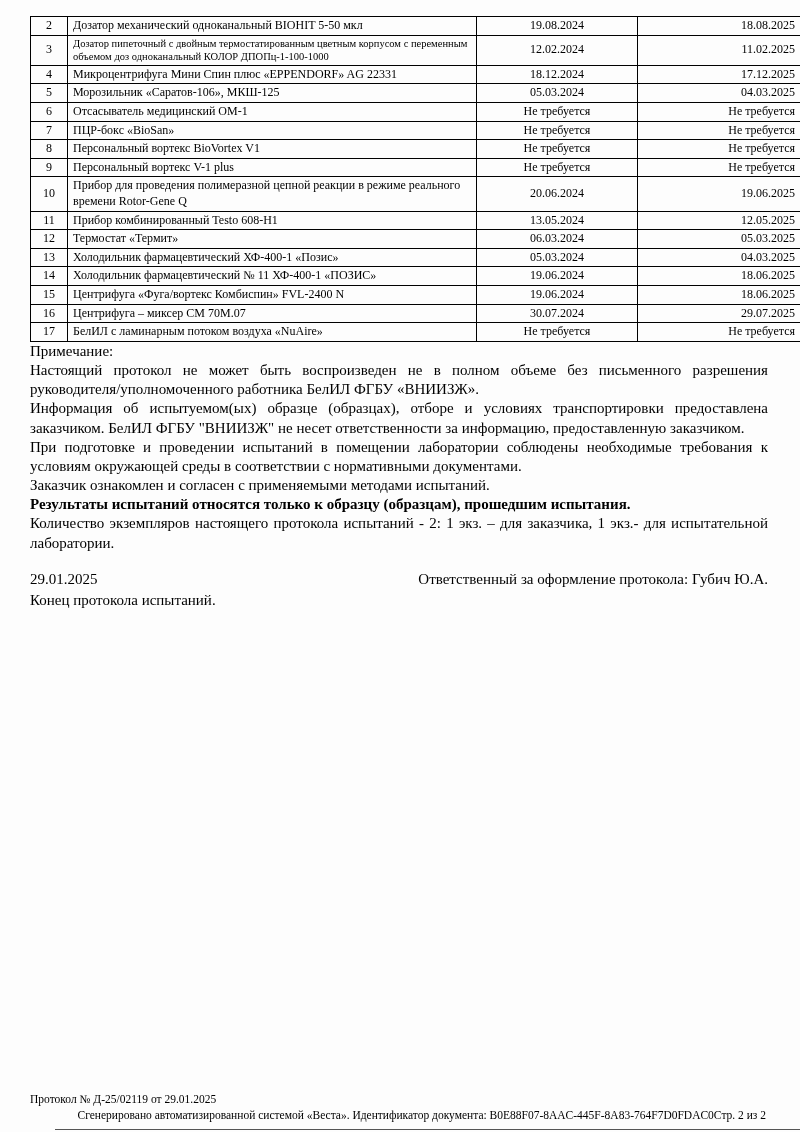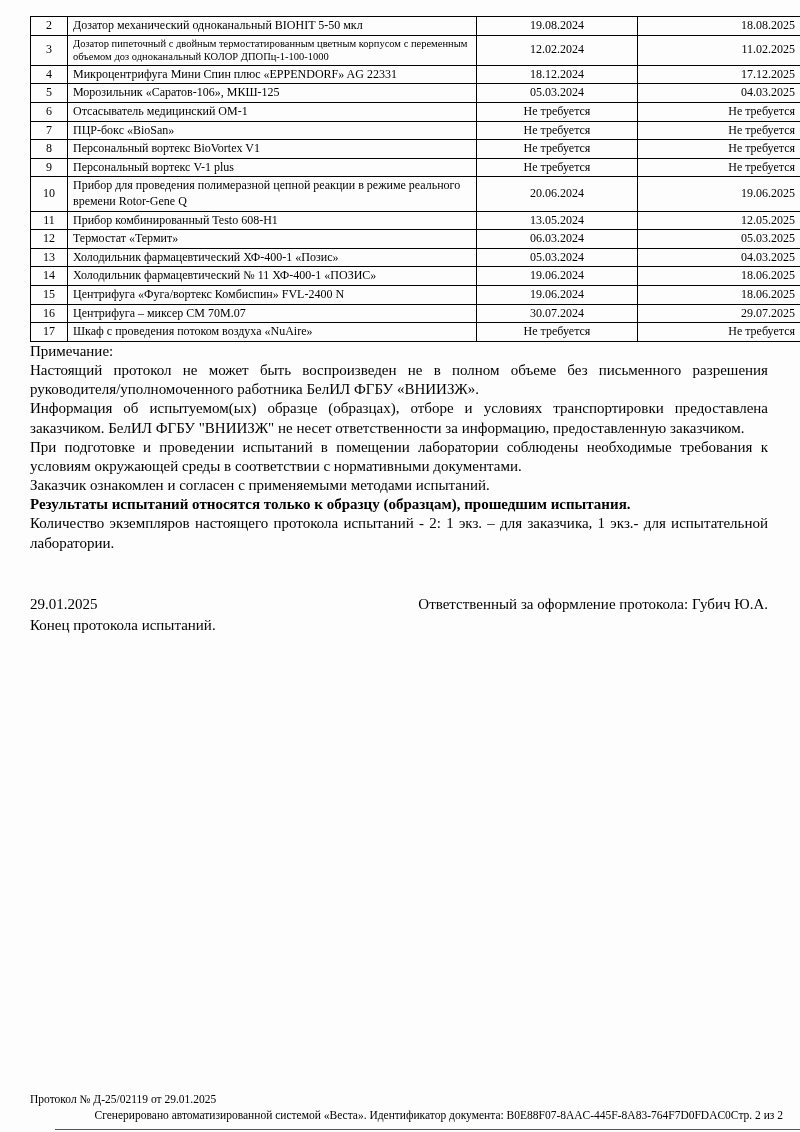--- a/index.html
+++ b/index.html
@@ -40,30 +40,30 @@
     margin:0 32px 0 30px;
     font-size:15px;
     line-height:1.28;
   }
   .notes p{margin:0;text-align:justify;}
   .notes p.noj{text-align:left;}
   .notes p.bold{font-weight:bold;}
   .sig-row{
     display:flex;
     justify-content:space-between;
-    margin:43px 32px 0 30px;
+    margin:18px 32px 0 30px;
     font-size:15px;
   }
   .end-line{
     margin:4px 32px 0 30px;
     font-size:15px;
   }
   .footer{
     position:absolute;
-    left:30px;right:17px;bottom:8px;
+    left:30px;right:34px;bottom:8px;
     font-size:11.5px;
     line-height:1.35;
   }
   .footer .f1{margin-bottom:1px;}
   .footer .f2{display:flex;justify-content:flex-end;}
 </style>
 </head>
 <body>
 
 <div class="page">
@@ -155,21 +155,21 @@
           <td class="c-d2">18.06.2025</td>
         </tr>
         <tr>
           <td class="c-num">16</td>
           <td class="c-name">Центрифуга – миксер СМ 70М.07</td>
           <td class="c-d1">30.07.2024</td>
           <td class="c-d2">29.07.2025</td>
         </tr>
         <tr>
           <td class="c-num">17</td>
-          <td class="c-name">Шкаф с проведения потоком воздуха «NuAire»</td>
+          <td class="c-name">БелИЛ с ламинарным потоком воздуха «NuAire»</td>
           <td class="c-d1">Не требуется</td>
           <td class="c-d2">Не требуется</td>
         </tr>
       </tbody>
   </table>
 
   <div class="notes">
     <p class="noj">Примечание:</p>
     <p>Настоящий протокол не может быть воспроизведен не в полном объеме без письменного разрешения руководителя/уполномоченного работника БелИЛ ФГБУ «ВНИИЗЖ».</p>
     <p>Информация об испытуемом(ых) образце (образцах), отборе и условиях транспортировки предоставлена заказчиком. БелИЛ ФГБУ "ВНИИЗЖ" не несет ответственности за информацию, предоставленную заказчиком.</p>

